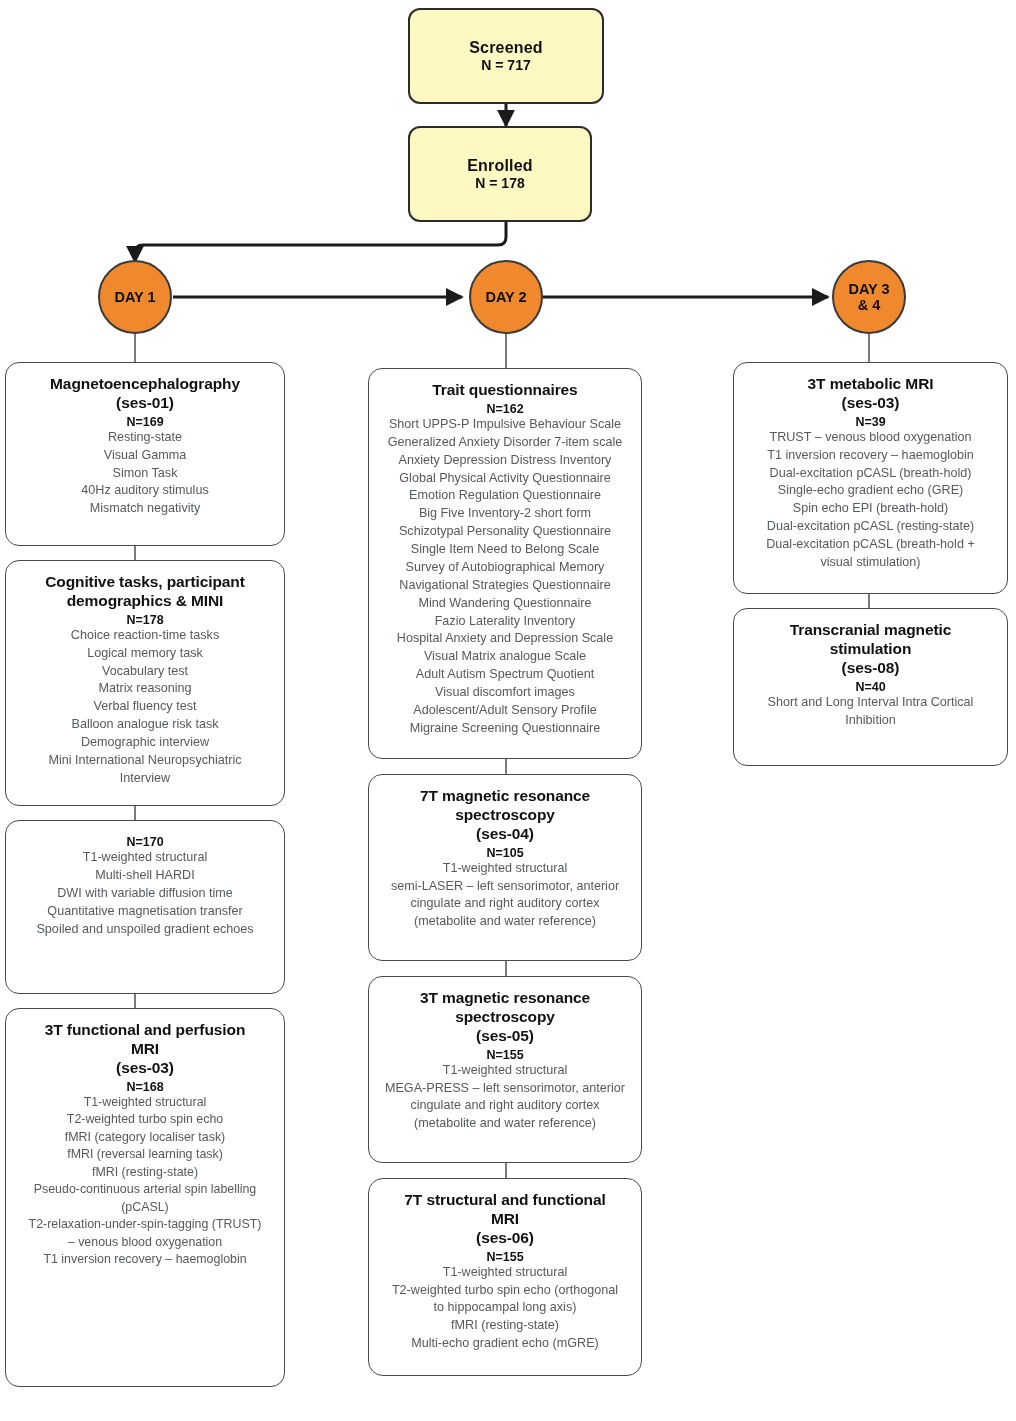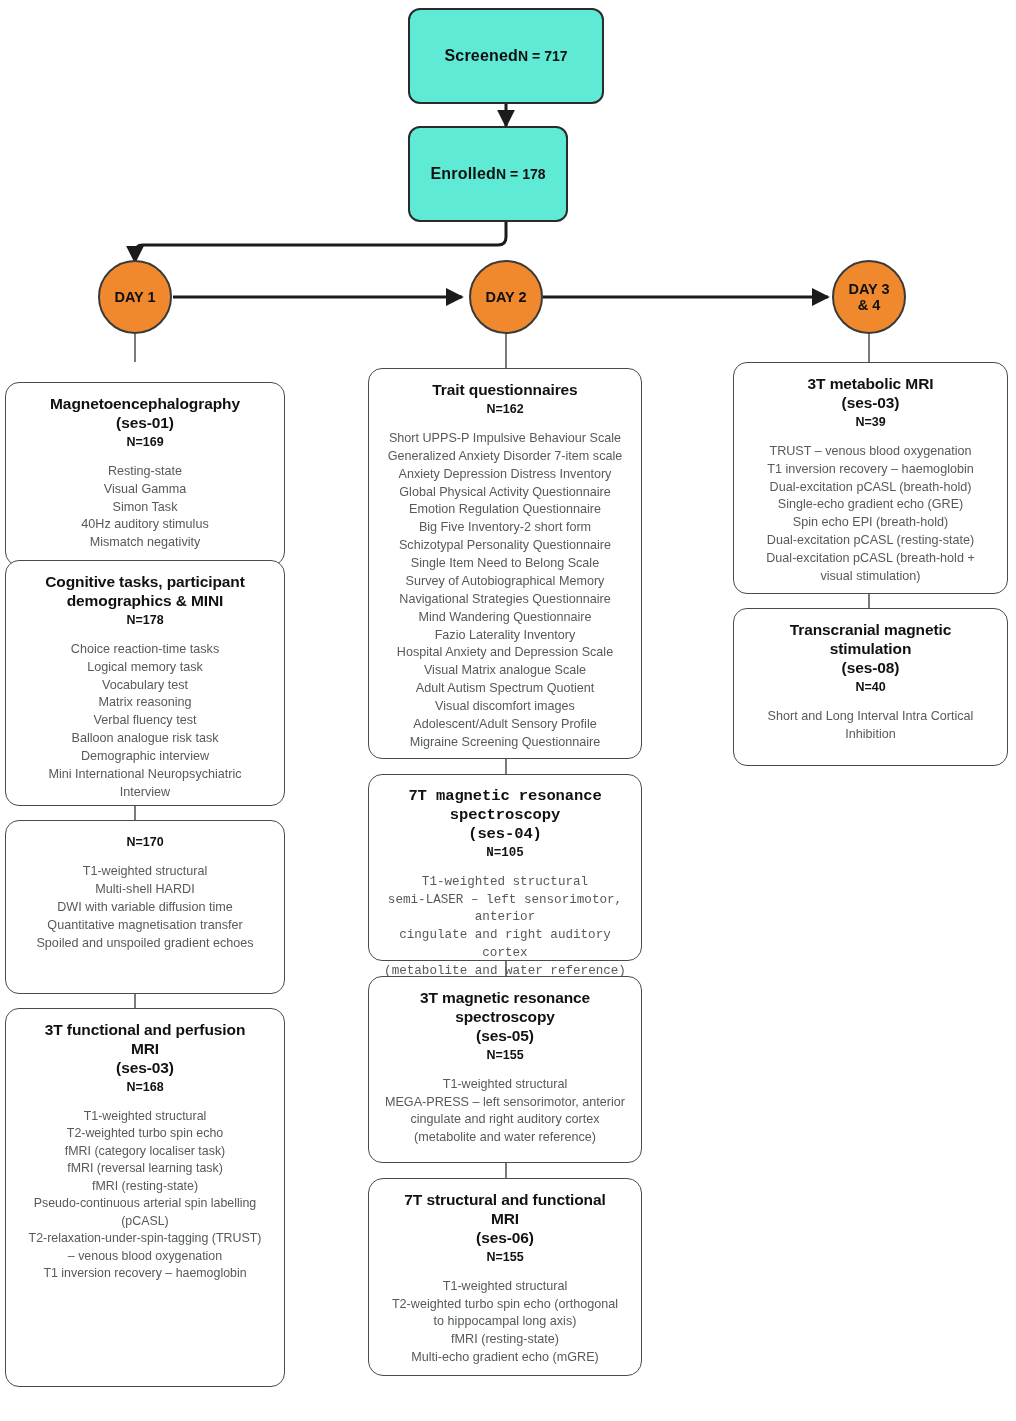--- a/index.html
+++ b/index.html
@@ -28,26 +28,26 @@
     position: absolute;
     left: 0; top: 0;
     width: 1016px;
     height: 1421px;
     pointer-events: none;
   }
 
   
   .yellow-box {
     position: absolute;
-    background: #5eead4;
+    background: #fef9c3;
     border: 2px solid #2b2b2b;
     border-radius: 12px;
     box-sizing: border-box;
     display: flex;
-    flex-direction: row;
+    flex-direction: column;
     align-items: center;
     justify-content: center;
   }
   .yellow-box .yb-title {
     font-size: 16px;
     font-weight: bold;
     letter-spacing: .2px;
     color: #101010;
   }
   .yellow-box .yb-n {
@@ -97,21 +97,20 @@
     letter-spacing: -.1px;
     white-space: pre-line;
   }
   .card-n {
     font-size: 12.5px;
     font-weight: bold;
     color: #111111;
     margin-top: 2px;
   }
   .card-items {
-    margin-top: 14px;
     font-size: 12.6px;
     line-height: 1.42;
     color: #555a5e;
   }
   .card-items .item {
     white-space: pre-line;
   }
   .card.dense .card-items {
     font-size: 12.4px;
     line-height: 1.41;
@@ -150,37 +149,37 @@
     <line x1="506" y1="1163" x2="506" y2="1178" stroke="#5a5a5a" stroke-width="1.6"></line>
 
     <line x1="869" y1="594" x2="869" y2="608" stroke="#5a5a5a" stroke-width="1.6"></line>
   </svg>
 
   <div class="yellow-box" style="left:408px; top:8px; width:196px; height:96px;">
     <div class="yb-title">Screened</div>
     <div class="yb-n">N = 717</div>
   </div>
 
-  <div class="yellow-box" style="left:408px; top:126px; width:160px; height:96px;">
+  <div class="yellow-box" style="left:408px; top:126px; width:184px; height:96px;">
     <div class="yb-title">Enrolled</div>
     <div class="yb-n">N = 178</div>
   </div>
 
   <div class="day-node" style="left:98px; top:260px;">
     <span>DAY 1</span>
   </div>
   <div class="day-node" style="left:469px; top:260px;">
     <span>DAY 2</span>
   </div>
   <div class="day-node" style="left:832px; top:260px;">
     <span>DAY 3</span>
     <span>&amp; 4</span>
   </div>
 
-  <div class="card" style="left:5px; top:382px; width:280px; height:184px;">
+  <div class="card" style="left:5px; top:362px; width:280px; height:184px;">
     <div class="card-title">Magnetoencephalography
 (ses-01)</div>
     <div class="card-n">N=169</div>
     <div class="card-items">
       <div class="item">Resting-state</div>
       <div class="item">Visual Gamma</div>
       <div class="item">Simon Task</div>
       <div class="item">40Hz auditory stimulus</div>
       <div class="item">Mismatch negativity</div>
     </div>
@@ -251,21 +250,21 @@
       <div class="item">Fazio Laterality Inventory</div>
       <div class="item">Hospital Anxiety and Depression Scale</div>
       <div class="item">Visual Matrix analogue Scale</div>
       <div class="item">Adult Autism Spectrum Quotient</div>
       <div class="item">Visual discomfort images</div>
       <div class="item">Adolescent/Adult Sensory Profile</div>
       <div class="item">Migraine Screening Questionnaire</div>
     </div>
   </div>
 
-  <div class="card" style="left:368px; top:774px; width:274px; height:187px;font-family:Liberation Mono, monospace;">
+  <div class="card" style="left:368px; top:774px; width:274px; height:187px;">
     <div class="card-title">7T magnetic resonance
 spectroscopy
 (ses-04)</div>
     <div class="card-n">N=105</div>
     <div class="card-items">
       <div class="item">T1-weighted structural</div>
       <div class="item">semi-LASER – left sensorimotor, anterior
 cingulate and right auditory cortex
 (metabolite and water reference)</div>
     </div>

